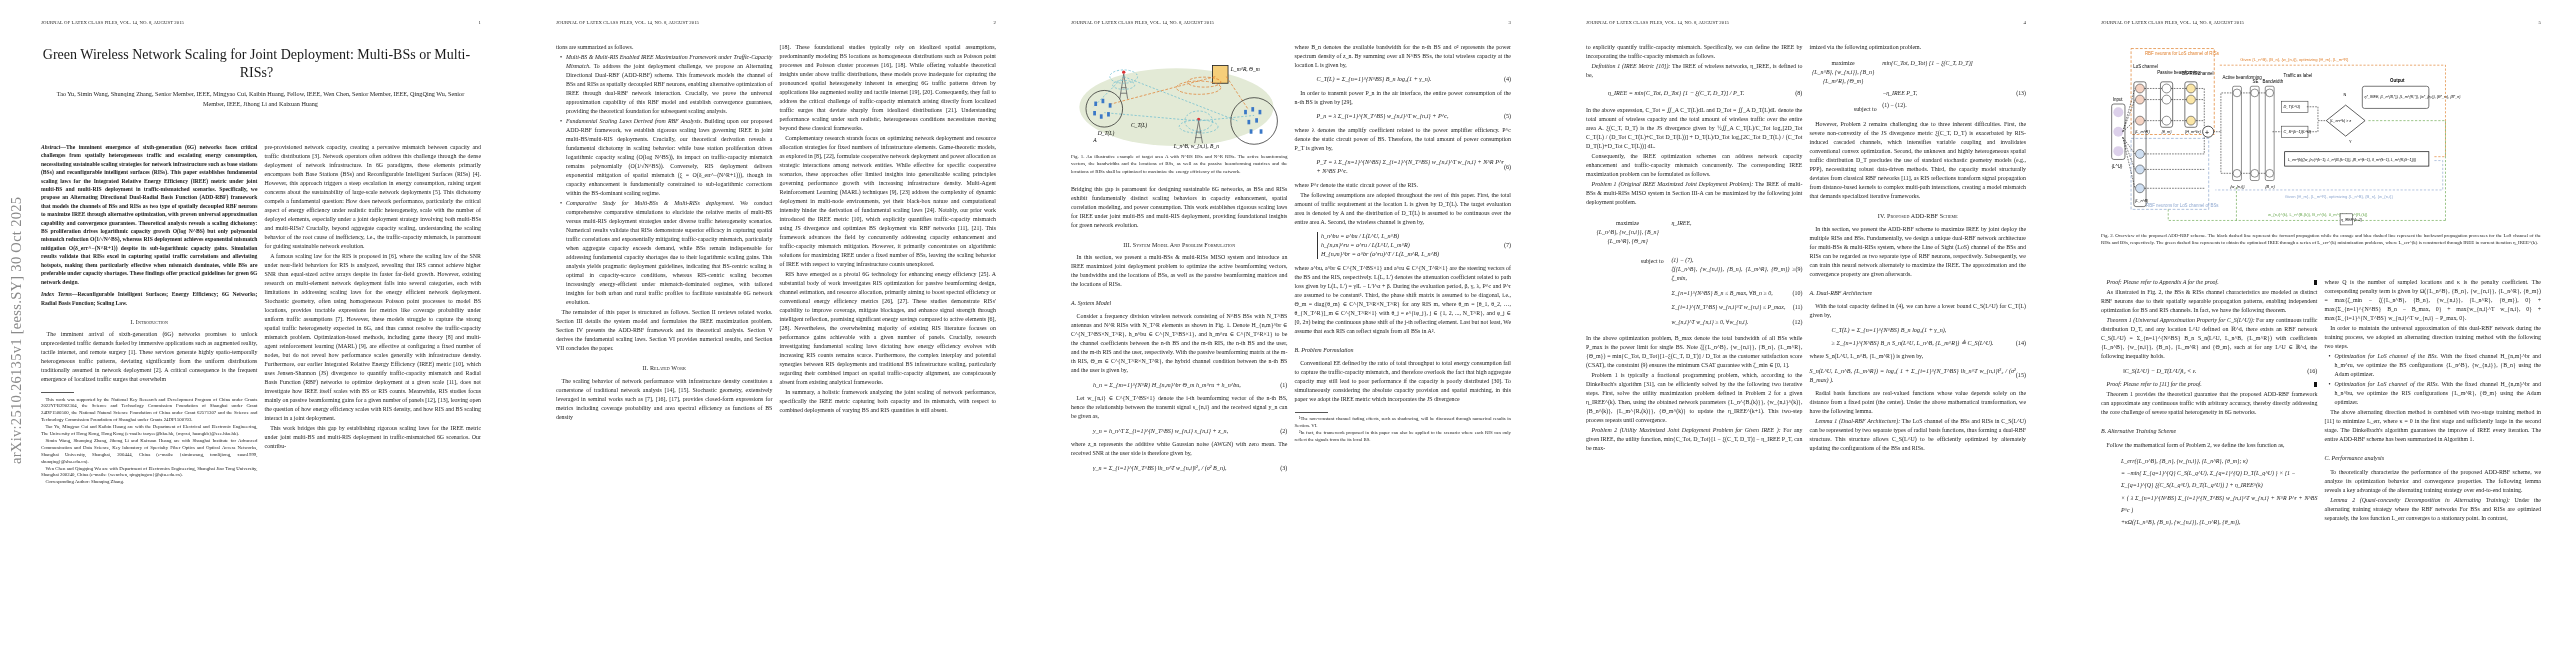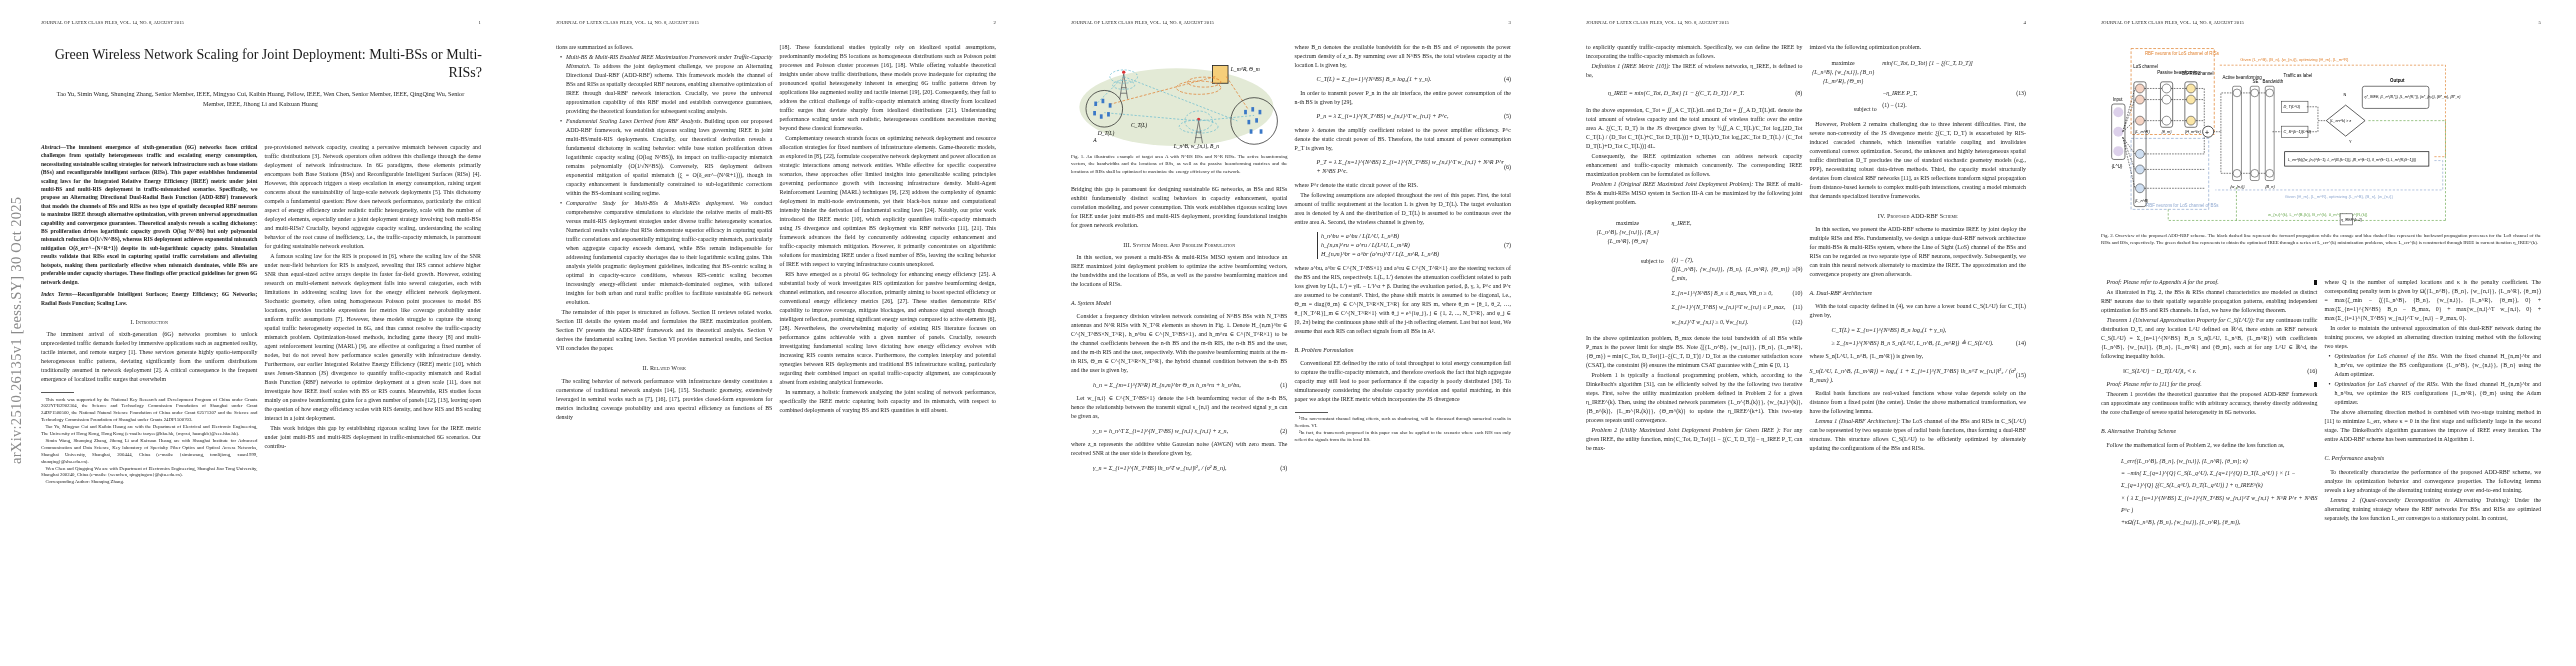--- a/index.html
+++ b/index.html
@@ -18,21 +18,21 @@
   .eq .num { font-style: normal; }
   .bullets { list-style: none; padding-left: 10px; }
   .bullets li { position: relative; margin-bottom: 1.1px; }
   .bullets li::before { content: "•"; position: absolute; left: -6.1px; top: 0; }
   .it { font-style: italic; }
   .footnote { font-size: 4.8px; line-height: 6.9px; }
   .footnote p { text-indent: 4.4px; margin: 0; }
   .fn-rule { width: 33px; border-top: 0.3px solid #555; margin: 7.8px 0 3.3px; }
   .caption { font-size: 4.9px; line-height: 7.1px; text-align: justify; }
   
-  .title { position: absolute; top: 46px; left: 31px; right: 33px; text-align: right; font-size: 14px; line-height: 18px; }
+  .title { position: absolute; top: 46px; left: 31px; right: 33px; text-align: center; font-size: 14px; line-height: 18px; }
   .authors { position: absolute; top: 89px; left: 56px; right: 50px; text-align: center; font-size: 6.2px; line-height: 10px; }
   .p1cols { top: 143px; }
   .abstract { font-weight: bold; font-size: 5.6px; line-height: 8.4px; text-align: justify; }
   .abstract .lab { font-style: italic; }
   .arxiv { position: absolute; left: 7.8px; top: 464px; transform: rotate(-90deg); transform-origin: left top; font-family: "Liberation Serif", serif; font-size: 14.5px; color: #8a8a8a; white-space: nowrap; letter-spacing: 0.3px; }
   
   .fig1 { width: 100%; height: 106px; position: relative; margin-bottom: 4.4px; }
   
   .fig2 { position: absolute; top: 43px; left: 41px; right: 34px; height: 183px; }
   .fig2cap { position: absolute; top: 232px; left: 41px; right: 34px; }

